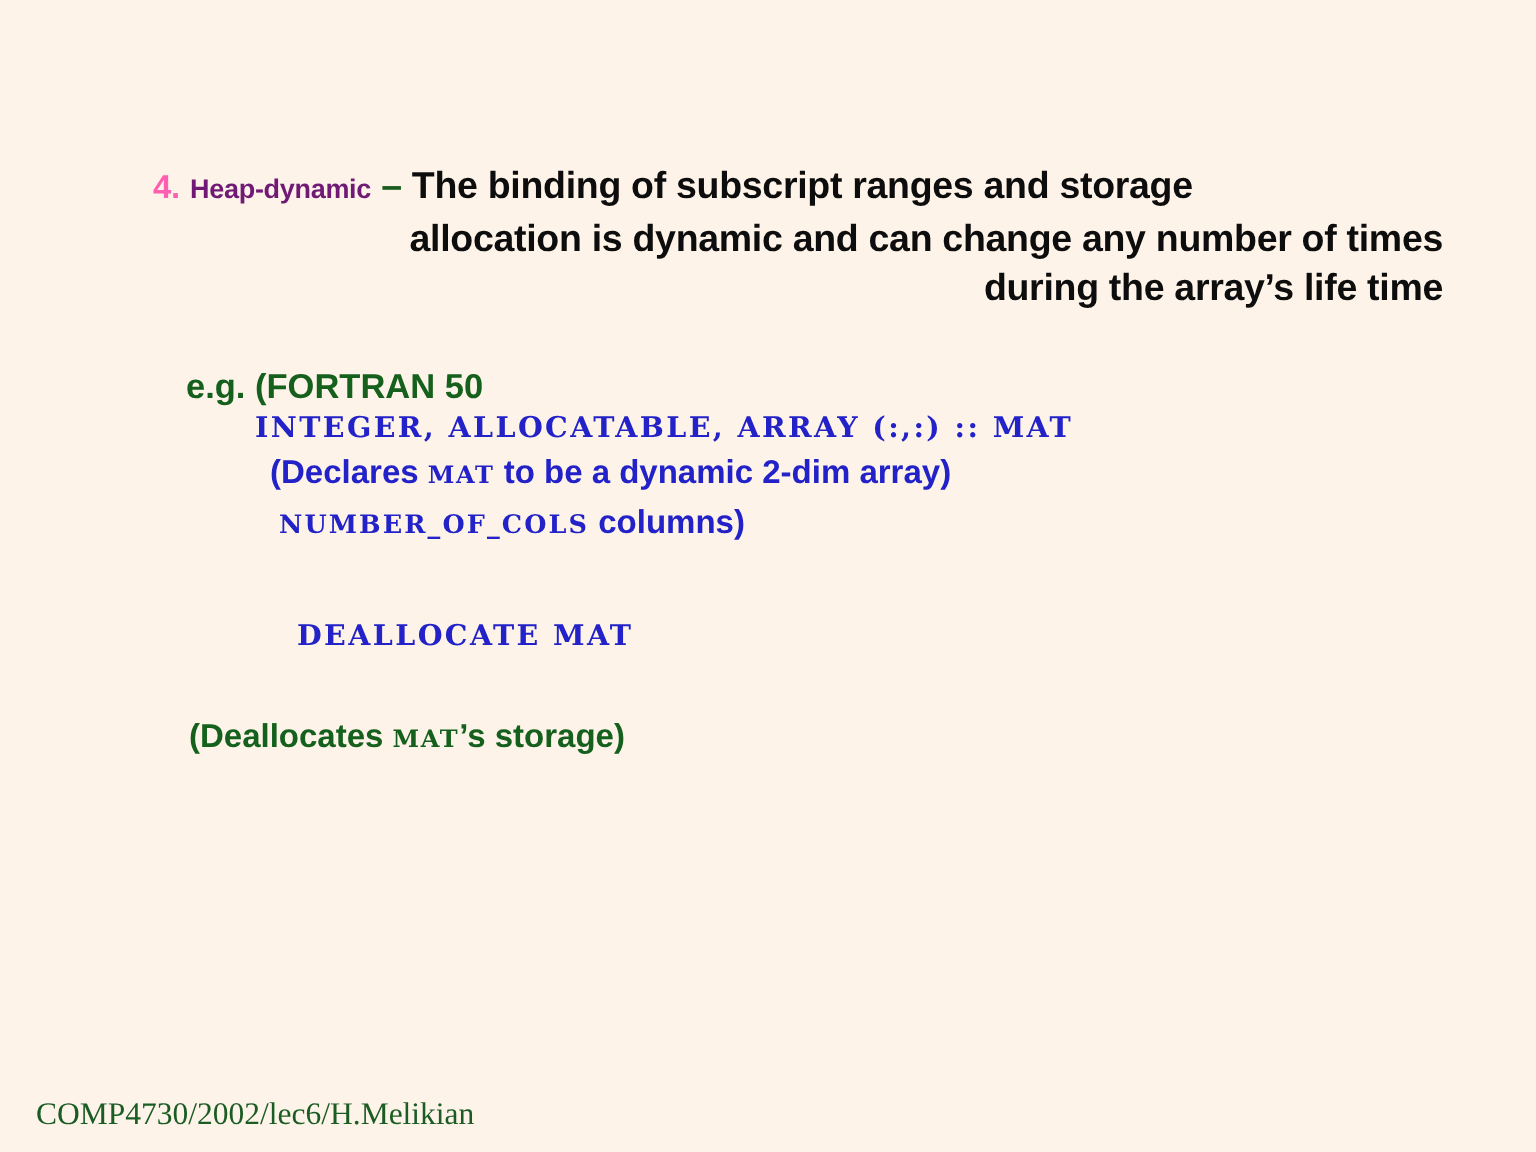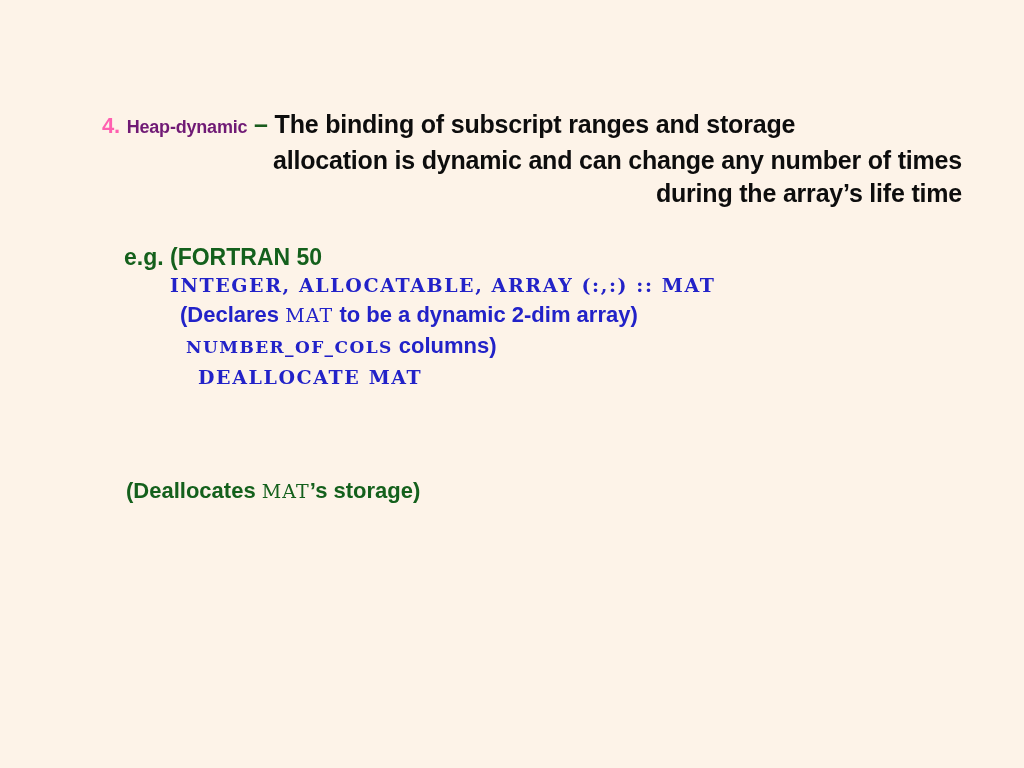--- a/index.html
+++ b/index.html
@@ -75,36 +75,36 @@
     font-family: "DejaVu Serif", "Liberation Serif", serif;
     font-size: 19px;
     font-weight: bold;
     color: #2222c8;
     line-height: 29px;
     letter-spacing: 1.6px;
     white-space: pre;
   }
   .code-line.i1 { padding-left: 68px; }
   .code-line.i2 { padding-left: 68px; }
-  .code-line.i4 { padding-left: 96px; }
+  .code-line.i4 { padding-left: 96px; margin-top: 44px; }
 
   .gloss {
     font-size: 22px;
     font-weight: bold;
     color: #2222c8;
     line-height: 30px;
     white-space: nowrap;
   }
   .gloss.g1 { padding-left: 78px; }
   .gloss.g2 { padding-left: 78px; }
 
   .mono-inline {
     font-family: "DejaVu Serif", "Liberation Serif", serif;
-    font-size: 19px;
-    font-weight: normal;
+    font-size: 16px;
+    font-weight: bold;
     letter-spacing: 1.1px;
   }
 
   .mixed-line {
     white-space: nowrap;
     line-height: 31px;
     padding-left: 84px;
     color: #2222c8;
   }
   .mixed-line .code-seg {
@@ -164,14 +164,15 @@
 
 
 
     <div class="mixed-line"><span class="code-seg">NUMBER_OF_COLS</span><span class="word-seg">  columns)</span></div>
 
     <div class="code-line i4">DEALLOCATE MAT</div>
   </div>
 
   <div class="closing"><span>(Deallocates </span><span class="mono-inline">MAT</span><span>’s storage)</span></div>
 
+  <div class="footer">COMP4730/2002/lec6/H.Melikian</div>
 
 </div>
 
 </body></html>

